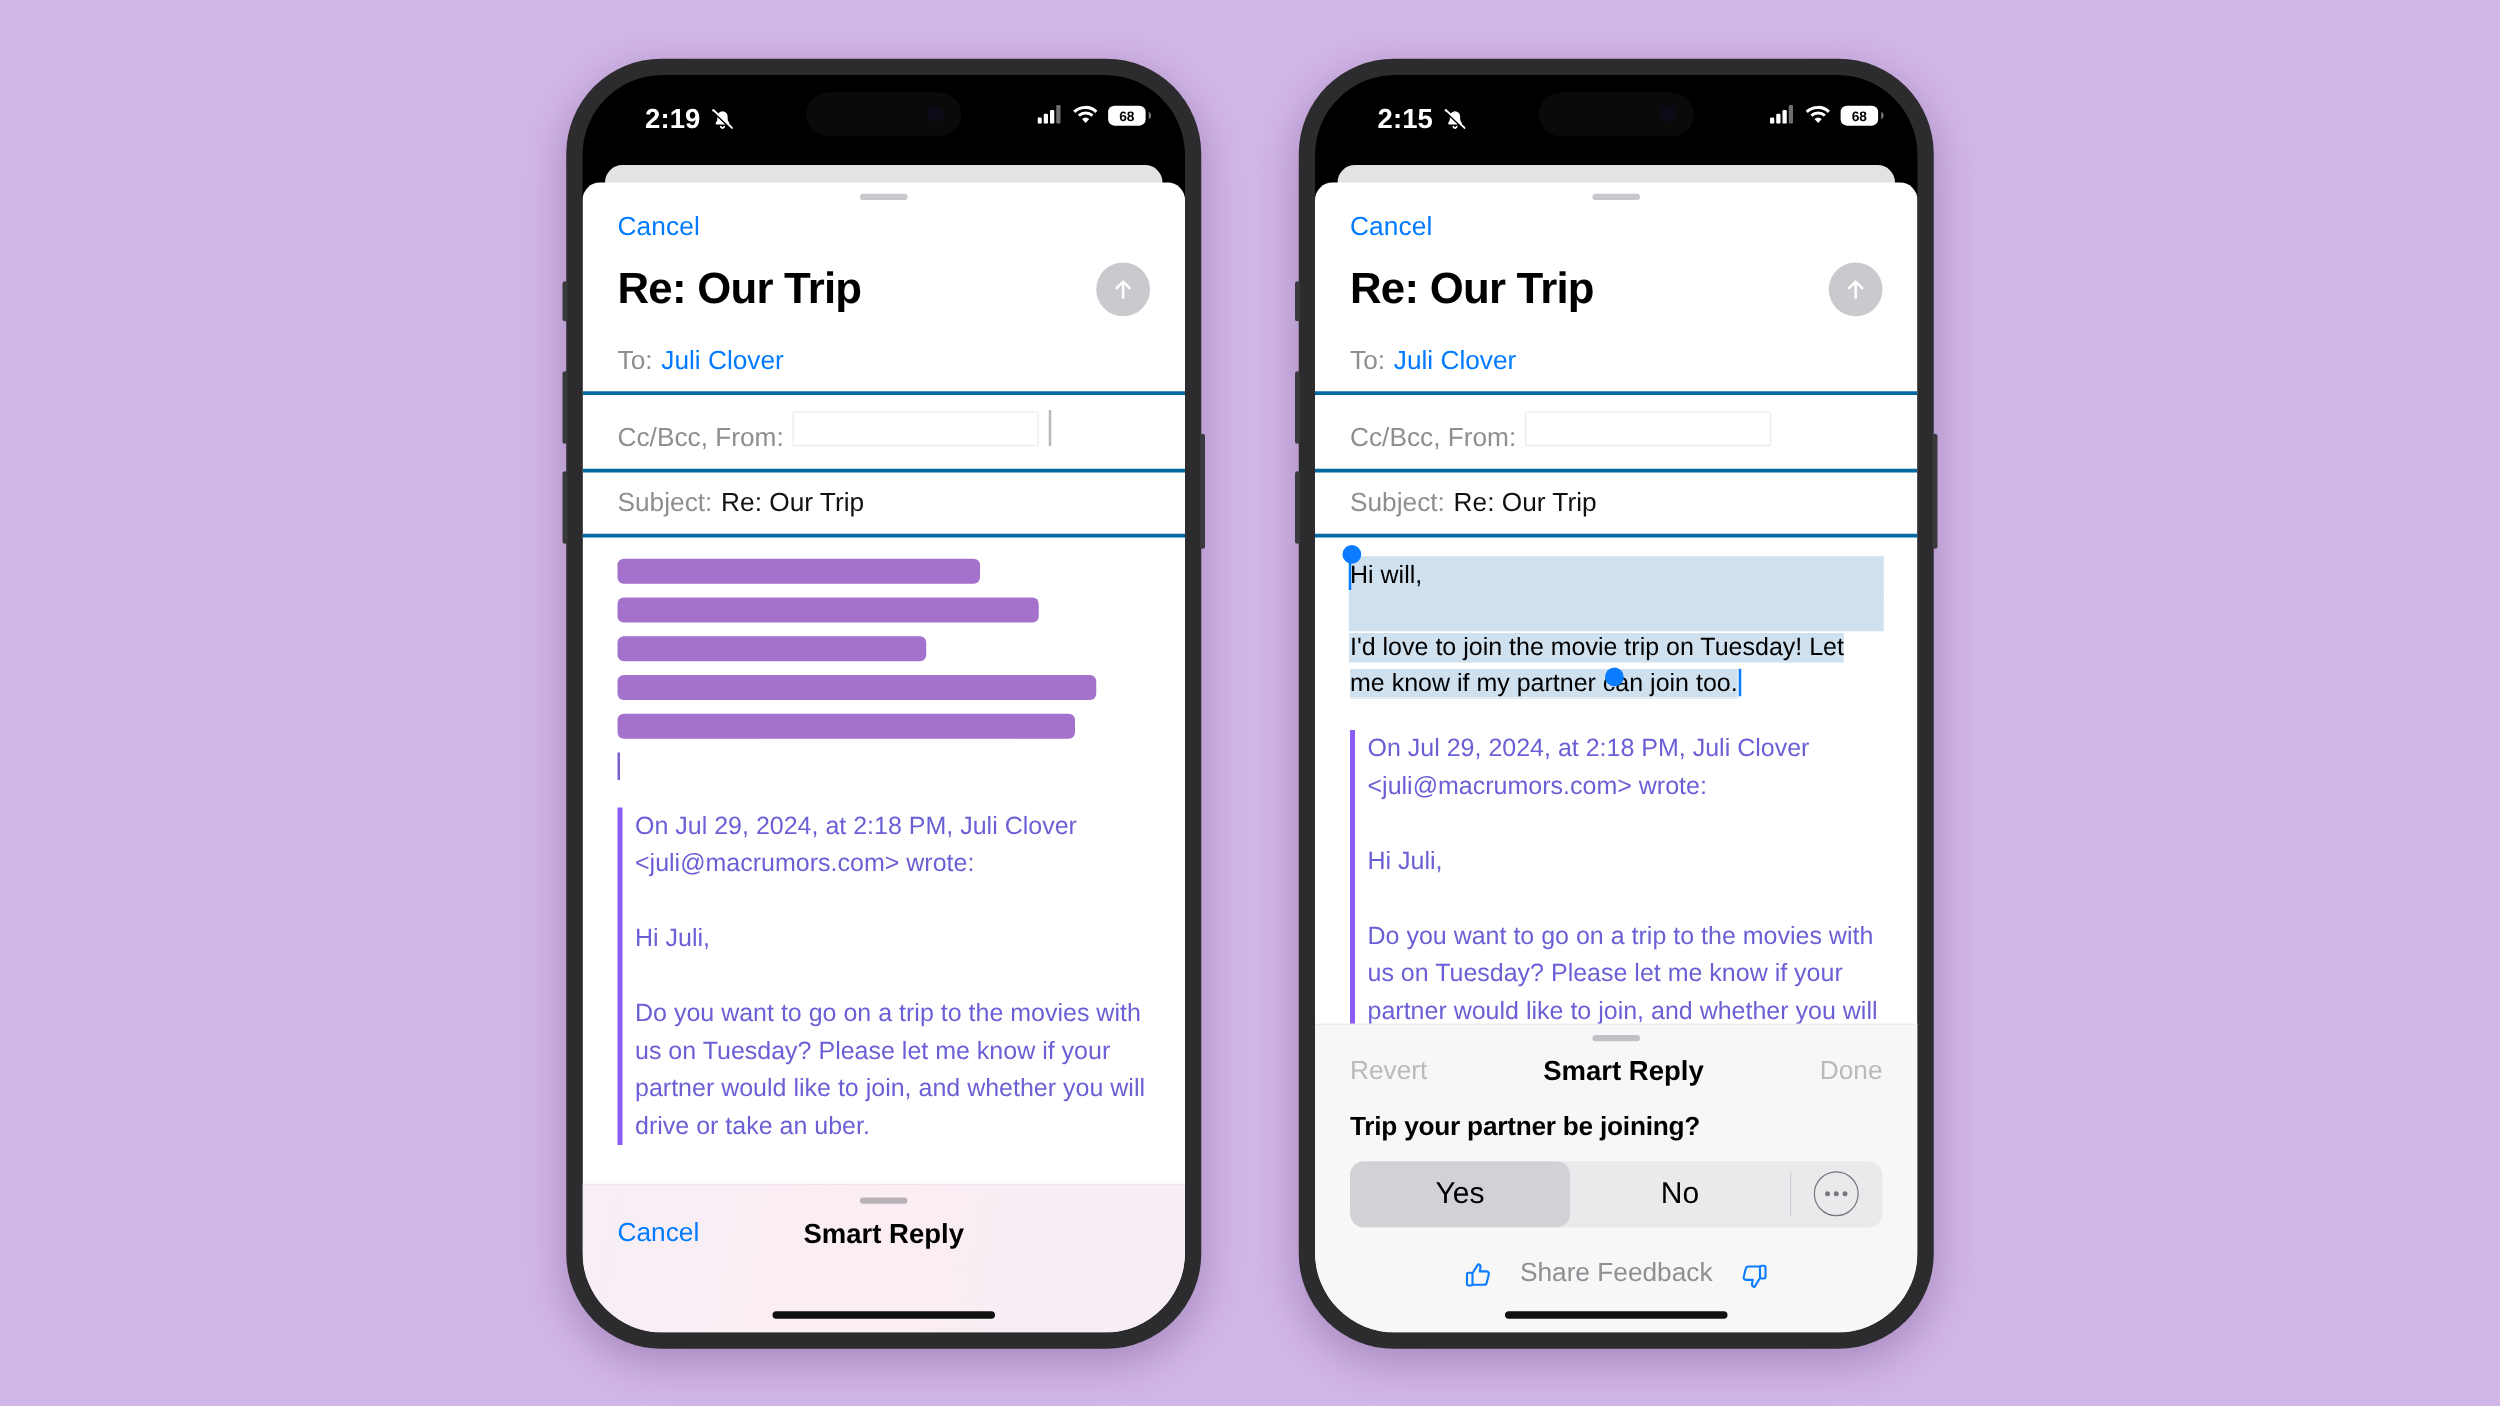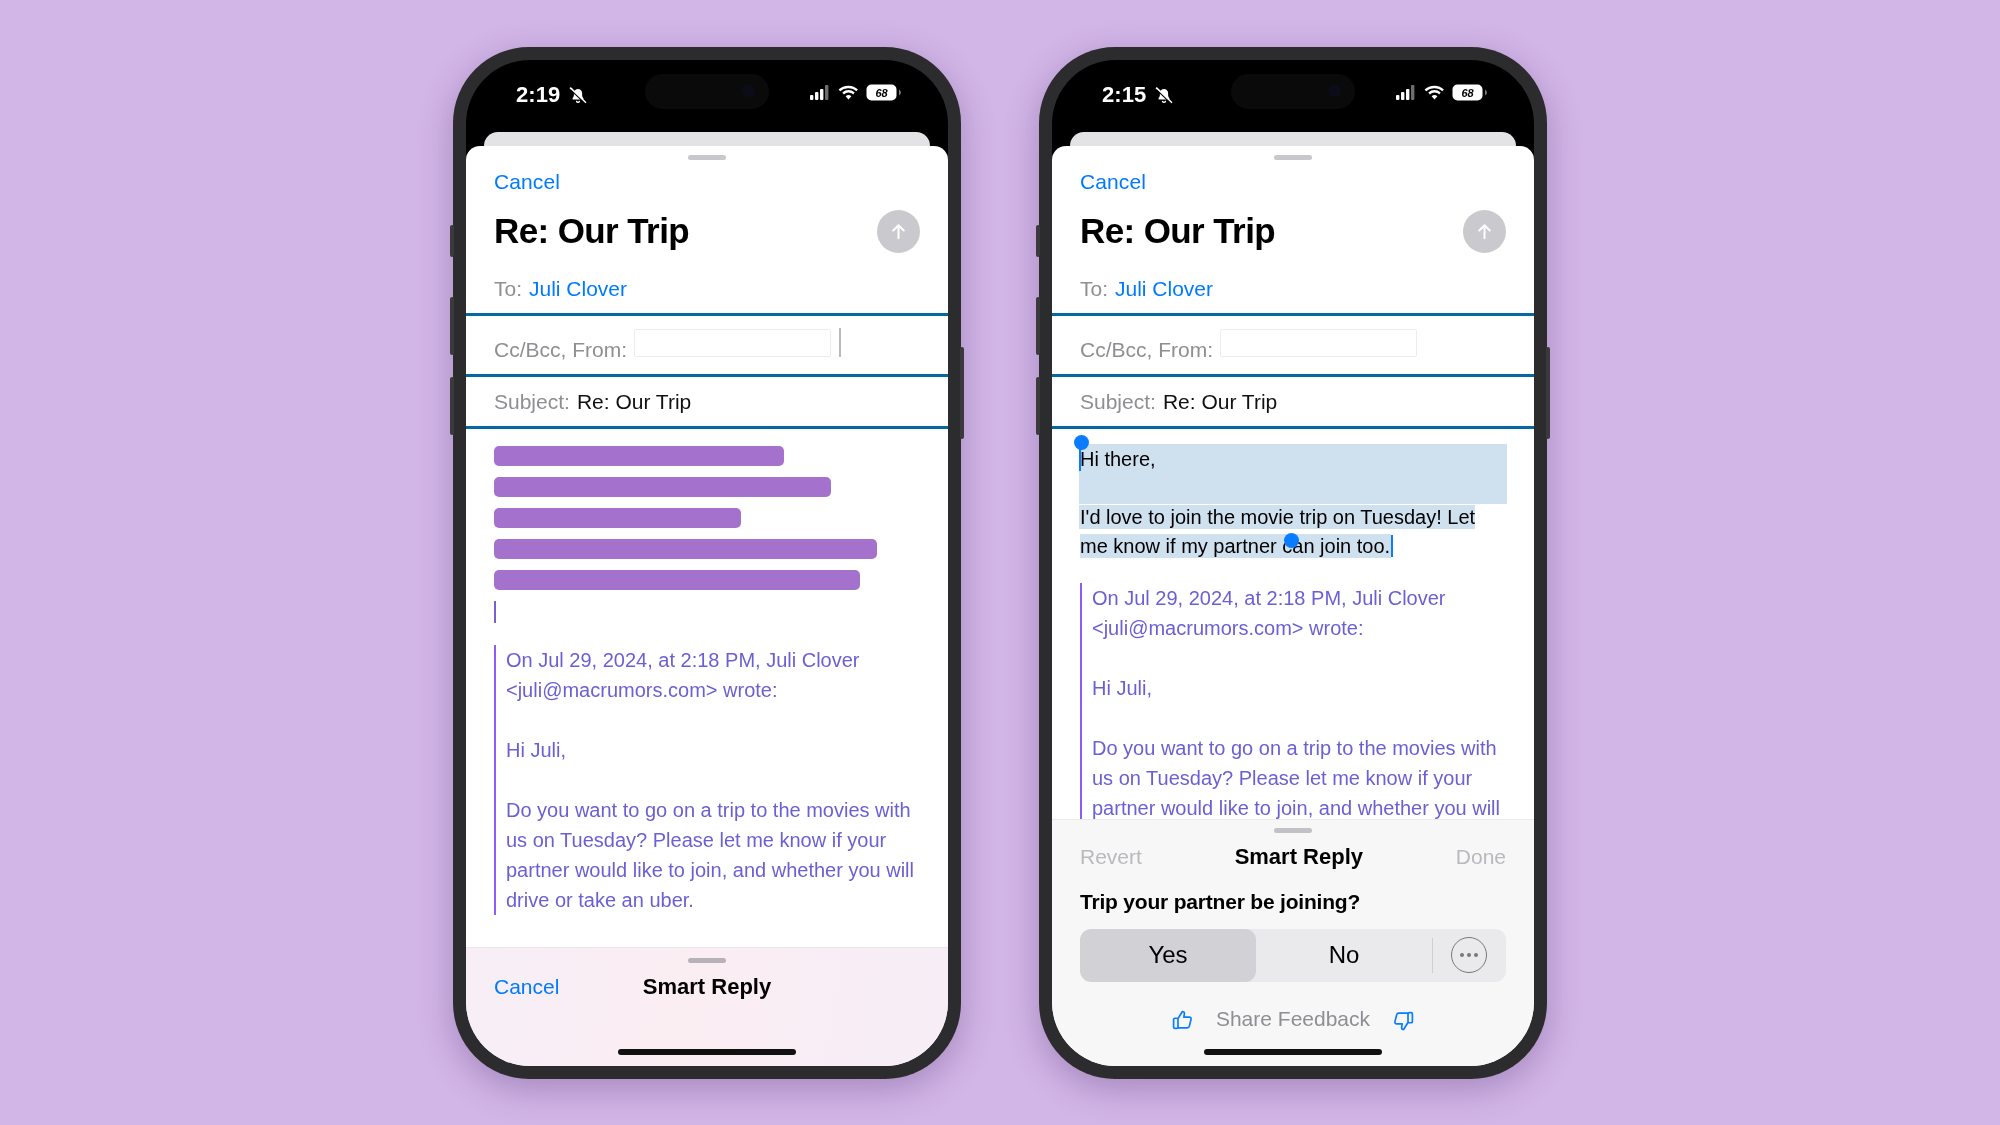--- a/index.html
+++ b/index.html
@@ -90,25 +90,24 @@
     display: flex;
     align-items: center;
     gap: 7px;
     font-size: 22px;
     font-weight: 600;
     letter-spacing: 0.1px;
     margin-left: 12px;
   }
   .sb-right {
     position: absolute;
-    right: 46px; top: 24px;
-    display: flex;
-    align-items: center;
+    right: 26px; top: 24px;
+    display: flex;
+    align-items: flex-start;
     gap: 7px;
-    font-style: italic;
   }
   .dyn-island {
     position: absolute;
     left: 50%;
     transform: translateX(-50%);
     top: 14px;
     width: 124px;
     height: 35px;
     background: #0a0a0a;
     border-radius: 20px;
@@ -260,21 +259,21 @@
   .text-caret {
     display: inline-block;
     width: 2px;
     height: 22px;
     background: #0a7cff;
     vertical-align: -4px;
     margin-left: 1px;
   }
 
   .quote {
-    border-left: 2px solid #8b5cf6;
+    border-left: 4px solid #8b5cf6;
     padding-left: 10px;
     margin-top: 22px;
     color: #6b5fd6;
     font-size: 20px;
     line-height: 30px;
   }
   .quote p { margin: 0 0 30px 0; }
   .quote p:last-child { margin-bottom: 0; }
 
   
@@ -622,21 +621,21 @@
 
         <div class="field">
           <span class="field-label">Subject:</span>
           <span class="field-val">Re: Our Trip</span>
         </div>
 
         <div class="body-area">
           <div class="reply-text" style="padding-top:16px;">
             <span class="sel-handle" style="left:-6px;top:6px;"></span>
             <span class="sel-bar" style="left:-1px;top:16px;height:26px;"></span>
-            <div class="reply-hl">Hi there,</div>
+            <div class="reply-hl">Hi will,</div>
             <div class="reply-hl" style="height:29px;">&nbsp;</div>
             <div style="position:relative;">
               <span class="reply-hl">I'd love to join the movie trip on Tuesday! Let me know if my partner can join too.</span><span class="text-caret"></span>
               <span class="sel-handle" style="left:204px;top:30px;"></span>
             </div>
           </div>
 
           <div class="quote">
             <p>On Jul 29, 2024, at 2:18 PM, Juli Clover &lt;juli@macrumors.com&gt; wrote:</p>
             <p>Hi Juli,</p>

